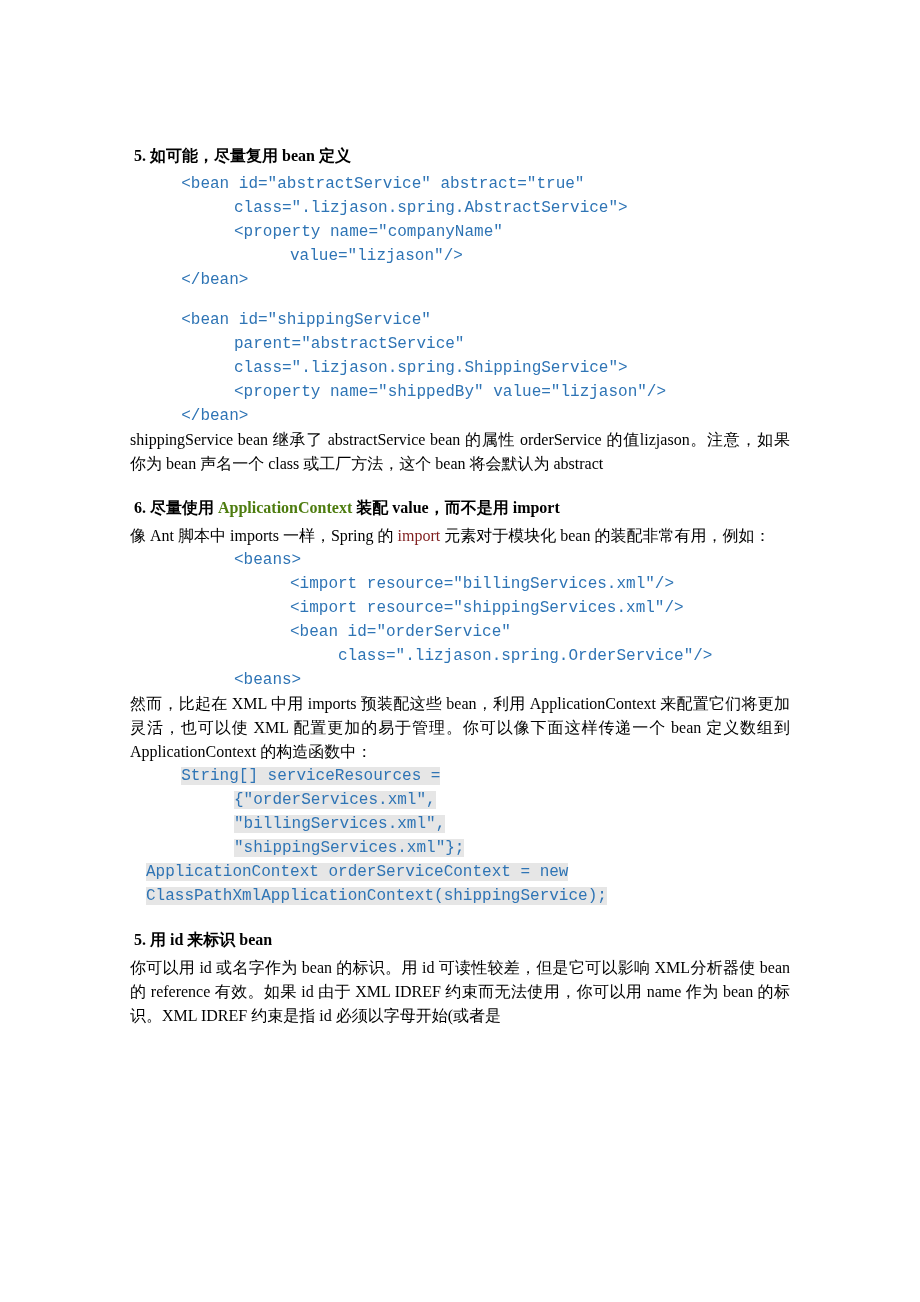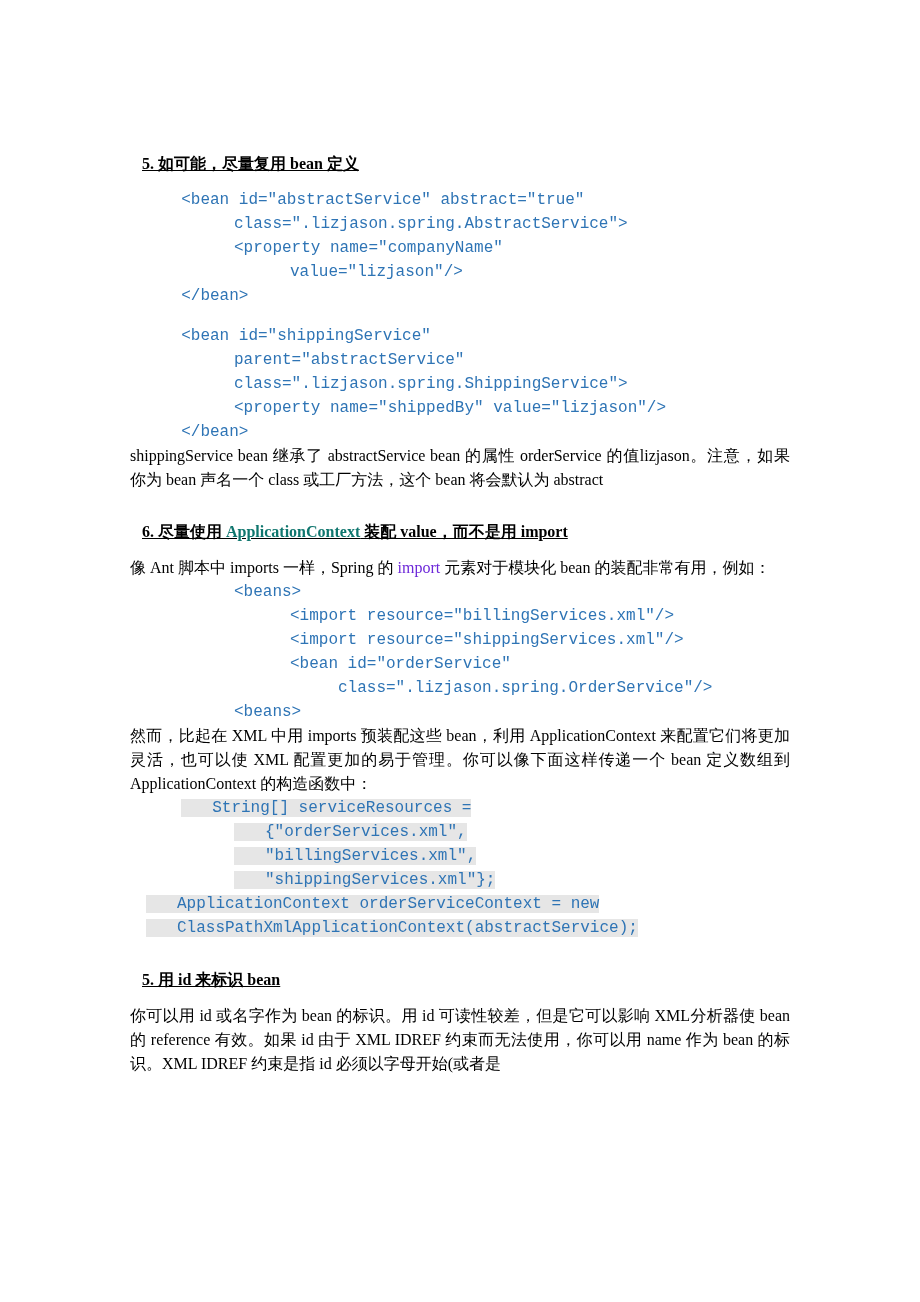--- a/index.html
+++ b/index.html
@@ -13,48 +13,46 @@
   }
   .page {
     width: 920px;
     min-height: 1302px;
     box-sizing: border-box;
     padding: 140px 130px 80px 130px;
   }
   .heading {
     font-weight: bold;
     color: #000000;
-    margin: 12px;
-    text-decoration: underline;
+    margin: 4px;
   }
   .heading .link {
-    color: #0f766e;
+    color: #4d7c0f;
     font-weight: bold;
   }
   .para {
     text-align: justify;
     margin: 0;
   }
   .code {
     font-family: "SimSun", "Courier New", monospace;
     color: #2e74b5;
     white-space: pre;
     margin: 0;
     line-height: 1.5;
   }
   .code-indent1 { padding-left: 3.2em; }
   .code-indent2 { padding-left: 6.5em; }
   .code-indent3 { padding-left: 10em; }
   .code-hl {
     background: #e6e6e6;
     display: inline;
-    padding-left: 31px;
   }
   .spacer { height: 16px; }
-  .blue-inline { color: #6d28d9; margin-top: 44px; }
+  .blue-inline { color: #7f1d1d; margin-top: 44px; }
 </style>
 </head>
 <body>
 
 <div class="page">
 
   <p class="heading">5.  如可能，尽量复用 bean 定义</p>
   <p class="code code-indent1">&lt;bean id="abstractService" abstract="true"</p>
   <p class="code code-indent2">class=".lizjason.spring.AbstractService"&gt;</p>
   <p class="code code-indent2">&lt;property name="companyName"</p>
@@ -81,20 +79,20 @@
   <p class="code code-indent3">&lt;import resource="shippingServices.xml"/&gt;</p>
   <p class="code code-indent3">&lt;bean id="orderService"</p>
   <p class="code" style="padding-left:13em;">class=".lizjason.spring.OrderService"/&gt;</p>
   <p class="code code-indent2">&lt;beans&gt;</p>
   <p class="para">然而，比起在 XML 中用 imports 预装配这些 bean，利用 ApplicationContext 来配置它们将更加灵活，也可以使 XML 配置更加的易于管理。你可以像下面这样传递一个 bean 定义数组到 ApplicationContext 的构造函数中：</p>
   <p class="code code-indent1"><span class="code-hl">String[] serviceResources =</span></p>
   <p class="code code-indent2"><span class="code-hl">{"orderServices.xml",</span></p>
   <p class="code code-indent2"><span class="code-hl">"billingServices.xml",</span></p>
   <p class="code code-indent2"><span class="code-hl">"shippingServices.xml"};</span></p>
   <p class="code" style="padding-left:1em;"><span class="code-hl">ApplicationContext orderServiceContext = new</span></p>
-  <p class="code" style="padding-left:1em;"><span class="code-hl">ClassPathXmlApplicationContext(abstractService);</span></p>
+  <p class="code" style="padding-left:1em;"><span class="code-hl">ClassPathXmlApplicationContext(shippingService);</span></p>
 
   <div class="spacer"></div>
 
   <p class="heading">5.  用 id 来标识 bean</p>
   <p class="para">你可以用 id 或名字作为 bean 的标识。用 id 可读性较差，但是它可以影响 XML分析器使 bean 的 reference 有效。如果 id 由于 XML IDREF 约束而无法使用，你可以用 name 作为 bean 的标识。XML IDREF 约束是指 id 必须以字母开始(或者是</p>
 
 </div>
 
 </body></html>

